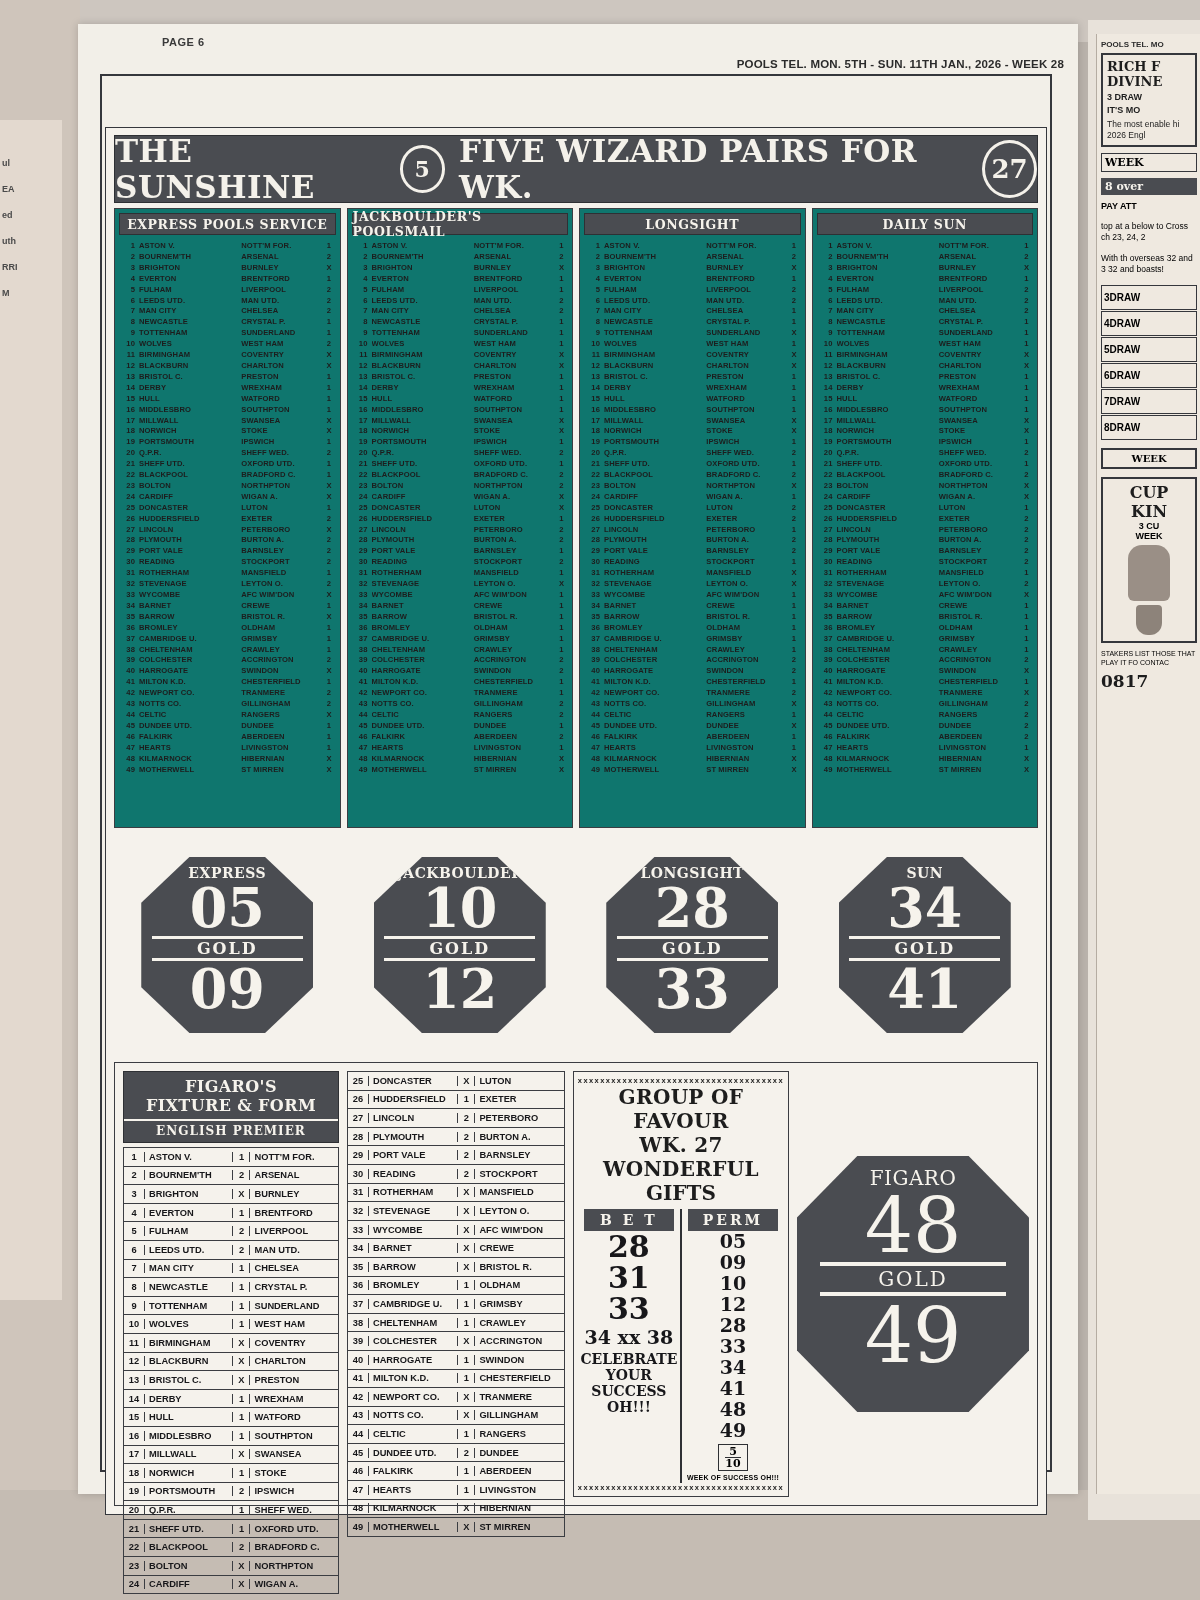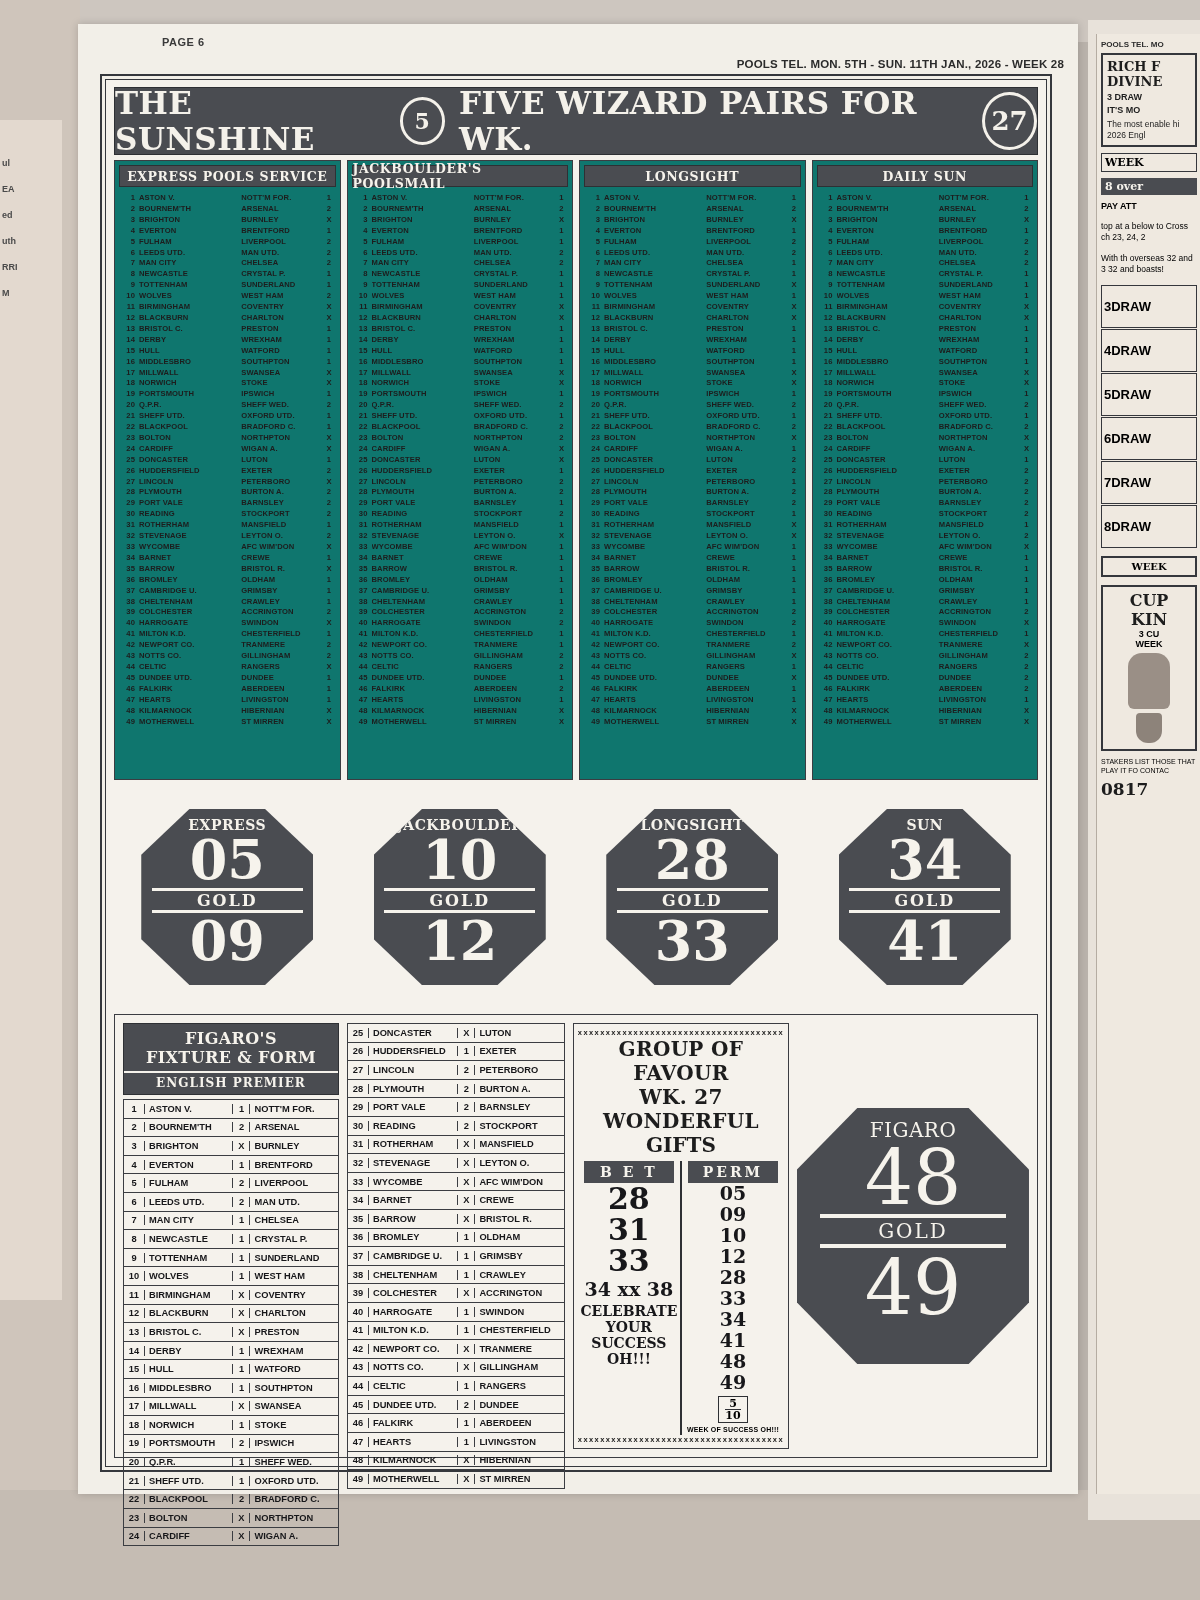--- a/index.html
+++ b/index.html
@@ -22,21 +22,21 @@
     background:#f2efe8;
     box-shadow:0 0 8px rgba(0,0,0,.18);
   }
   .page-label{position:absolute;left:84px;top:12px;font-size:11px;letter-spacing:.5px;color:#3a3a3a;font-weight:bold;}
   .pools-tel{position:absolute;right:14px;top:34px;font-size:11.5px;font-weight:bold;color:#2b2b2b;letter-spacing:.2px;}
 
   .frame{
     position:absolute;left:22px;top:50px;width:952px;height:1398px;
     border:2px solid #35373c;padding:3px;box-sizing:border-box;
   }
-  .frame-inner{width:100%;height:100%;border:1px solid #35373c;box-sizing:border-box;position:relative;background:#f5f2ec;}
+  .frame-inner{width:100%;height:100%;border:1px solid #35373c;box-sizing:border-box;position:relative;background:#f5f2ec;margin-top:48px;}
 
   
   .masthead{
     position:absolute;left:8px;top:7px;right:8px;height:66px;
     background:#4a4c51;color:#f4f1ea;border:1px solid #2e3034;
     display:flex;align-items:center;justify-content:center;gap:14px;
     font-family:"DejaVu Serif",serif;font-weight:bold;
   }
   .masthead .t1{font-size:31px;letter-spacing:.5px;}
   .masthead .t2{font-size:31px;letter-spacing:.5px;}
@@ -131,21 +131,21 @@
   .rp-box{margin:2px 4px;border:2px solid #35373c;padding:4px;font-size:10px;font-weight:bold;color:#1d1d1d;}
   .rp-box .h1{font-size:13px;font-family:"DejaVu Serif",serif;}
   .rp-box .h2{font-size:13px;font-family:"DejaVu Serif",serif;}
   .rp-sub{font-size:9px;margin-top:3px;}
   .rp-text{font-size:8.5px;line-height:11px;margin-top:4px;font-weight:normal;}
   .rp-weekhead{margin:6px 4px 2px;border:1px solid #35373c;font-size:11px;font-weight:bold;padding:2px 3px;font-family:"DejaVu Serif",serif;}
   .rp-perm{margin:1px 6px;font-size:15px;font-weight:bold;font-family:"DejaVu Serif",serif;}
   .rp-over{margin:6px 4px;background:#4a4c51;color:#f6f3ec;font-size:11px;font-weight:bold;padding:2px 4px;font-family:"DejaVu Serif",serif;}
   .rp-pay{margin:4px 4px;font-size:9px;font-weight:bold;}
   .rp-para{margin:10px 4px;font-size:8.5px;line-height:11px;}
-  .rp-draws div{margin:1px 4px;font-size:13px;font-weight:bold;border:1px solid #35373c;padding:13px 2px;}
+  .rp-draws div{margin:1px 4px;font-size:10px;font-weight:bold;border:1px solid #35373c;padding:6px 2px;}
   .rp-week2{margin:8px 4px;border:2px solid #35373c;font-size:10px;font-weight:bold;text-align:center;padding:3px 0;font-family:"DejaVu Serif",serif;}
   .rp-cup{margin:6px 4px;border:2px solid #35373c;padding:4px;text-align:center;}
   .rp-cup .c1{font-family:"DejaVu Serif",serif;font-weight:bold;font-size:16px;color:#1d1d1d;}
   .rp-cup .c2{font-size:9px;font-weight:bold;}
   .rp-fig{width:42px;height:56px;margin:4px auto;background:#9a8f86;border-radius:14px 14px 6px 6px;}
   .rp-tro{width:26px;height:30px;margin:2px auto;background:#8d837a;border-radius:4px 4px 12px 12px;}
   .rp-phone{margin:4px;font-family:"DejaVu Serif",serif;font-weight:bold;font-size:17px;color:#1d1d1d;}
   .rp-small{margin:2px 4px;font-size:7px;line-height:9px;}
 
   .lstrip{position:absolute;left:2px;top:150px;width:58px;font-size:9px;font-weight:bold;color:#4a4a4a;line-height:26px;}

